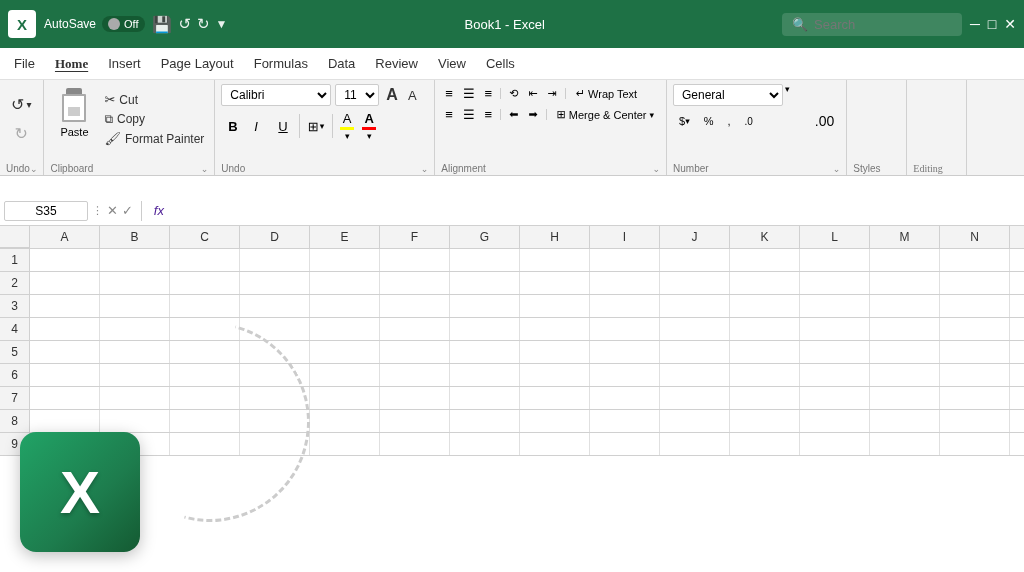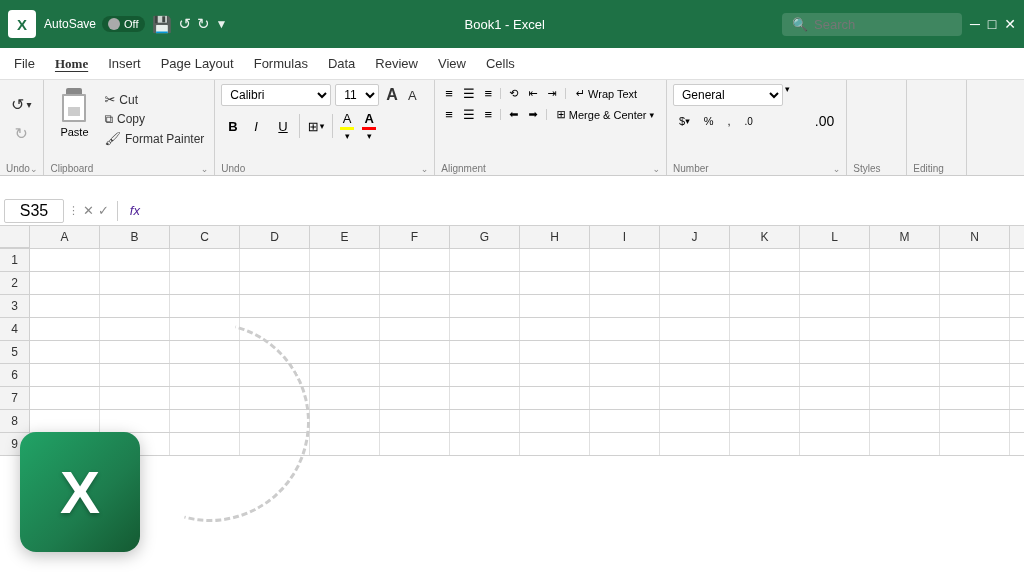--- a/index.html
+++ b/index.html
@@ -92,22 +92,22 @@
       border: 1px solid transparent;
     }
 
     
     #formula-bar {
       display: flex; align-items: center; height: 30px;
       background: #fff; border-bottom: 1px solid #d0d0d0;
       padding: 0 4px; gap: 4px;
     }
     .cell-ref {
-      border: 1px solid #ccc; padding: 2px 6px; width: 60px;
-      font-size: 16px; text-align: center;
+      border: 1px solid #ccc; padding: 2px 6px; width: 84px;
+      font-size: 12px; text-align: center;
       border-radius: 2px;
     }
     .formula-input {
       flex: 1; border: none; outline: none; font-size: 13px; padding: 2px 4px;
     }
     .fx-label {
       font-style: italic; font-size: 13px; color: #4c1d95; padding: 0 4px;
     }
     .col-headers {
       display: flex; background: #f3f3f3; border-bottom: 1px solid #d0d0d0;
@@ -420,21 +420,21 @@
         <span class="expand-arrow">⌄</span>
       </div>
     </div>
 
     <div class="r-group" style="min-width:60px;">
       <div class="r-group-body"></div>
       <div class="r-group-footer">
           <span>Styles</span>
         </div>
     </div>
-    <div class="r-group" style="min-width:60px;">
+    <div class="r-group" style="min-width:60px;font-family:Liberation Serif, serif;">
       <div class="r-group-body"></div>
       <div class="r-group-footer">
           <span>Editing</span>
         </div>
     </div>
   </div>
 </div>
 
 <div id="formula-bar">
   <input type="text" class="cell-ref" value="S35" style="">

